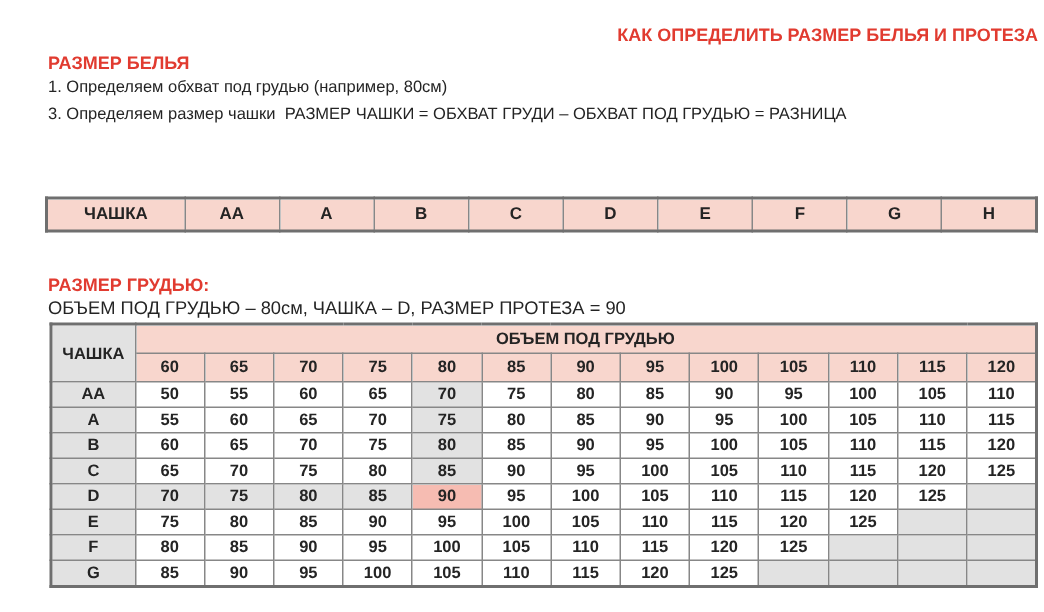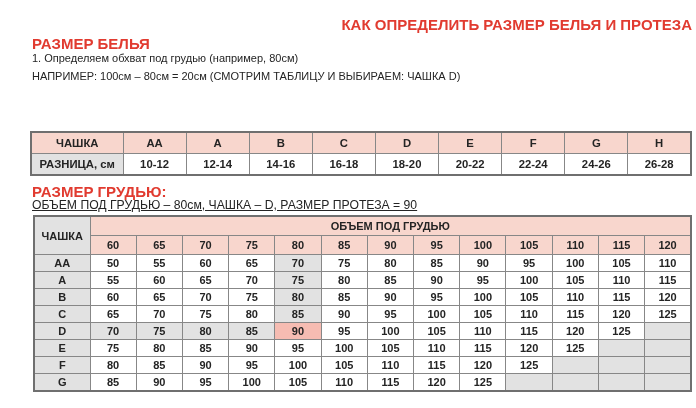--- a/index.html
+++ b/index.html
@@ -8,41 +8,40 @@
     width: 696px;
     height: 408px;
     background: #ffffff;
     font-family: "Liberation Sans", "DejaVu Sans", sans-serif;
     color: #242424;
     overflow: hidden;
   }
   .red-heading {
     color: var(--red, #E13B30);
     font-weight: 700;
-    font-size: 15px;
+    font-size: 12px;
     white-space: pre;
   }
   .doc-title { position: absolute; top: 16px; right: 4px; }
   .sec-lingerie-heading { position: absolute; top: 35px; left: 32px; }
   .steps {
     position: absolute;
     top: 50px;
     left: 32px;
     font-size: 11px;
     line-height: 17.9px;
   }
   .step { white-space: pre; }
   .sec-prosthesis-heading { position: absolute; top: 183px; left: 32px; }
   .example-line {
     position: absolute;
     top: 198px;
     left: 32px;
     font-size: 12.2px;
     white-space: pre;
-    text-decoration: underline;
   }
 
   table { border-collapse: collapse; table-layout: fixed; }
   td {
     border: 1px solid #878787;
     text-align: center;
     vertical-align: middle;
     font-weight: 700;
     padding: 0;
     overflow: hidden;
@@ -78,53 +77,41 @@
 <body>
 
 <div class="page">
 
   <div class="red-heading doc-title">КАК ОПРЕДЕЛИТЬ РАЗМЕР БЕЛЬЯ И ПРОТЕЗА</div>
 
   <div class="red-heading sec-lingerie-heading">РАЗМЕР БЕЛЬЯ</div>
 
   <div class="steps">
     <div class="step">1. Определяем обхват под грудью (например, 80см)</div>
-    <div class="step">НАПРИМЕР: 100см – 80см = 20см (СМОТРИМ ТАБЛИЦУ И ВЫБИРАЕМ: ЧАШКА D)</div>
+    <div class="step">3. Определяем размер чашки  РАЗМЕР ЧАШКИ = ОБХВАТ ГРУДИ – ОБХВАТ ПОД ГРУДЬЮ = РАЗНИЦА</div>
   </div>
 
   <table class="cup-table">
     <colgroup>
         <col class="c0">
         <col span="9">
       </colgroup>
     <tbody>
       <tr>
         <td class="pink">ЧАШКА</td>
         <td class="pink">AA</td>
         <td class="pink">A</td>
         <td class="pink">B</td>
         <td class="pink">C</td>
         <td class="pink">D</td>
         <td class="pink">E</td>
         <td class="pink">F</td>
         <td class="pink">G</td>
         <td class="pink">H</td>
       </tr>
-      <tr>
-        <td class="gray">РАЗНИЦА, см</td>
-        <td>10-12</td>
-        <td>12-14</td>
-        <td>14-16</td>
-        <td>16-18</td>
-        <td>18-20</td>
-        <td>20-22</td>
-        <td>22-24</td>
-        <td>24-26</td>
-        <td>26-28</td>
-      </tr>
     </tbody>
   </table>
 
   <div class="red-heading sec-prosthesis-heading">РАЗМЕР ГРУДЬЮ:</div>
 
   <div class="example-line">ОБЪЕМ ПОД ГРУДЬЮ – 80см, ЧАШКА – D, РАЗМЕР ПРОТЕЗА = 90</div>
 
   <table class="size-table">
       <colgroup>
         <col class="c0">

